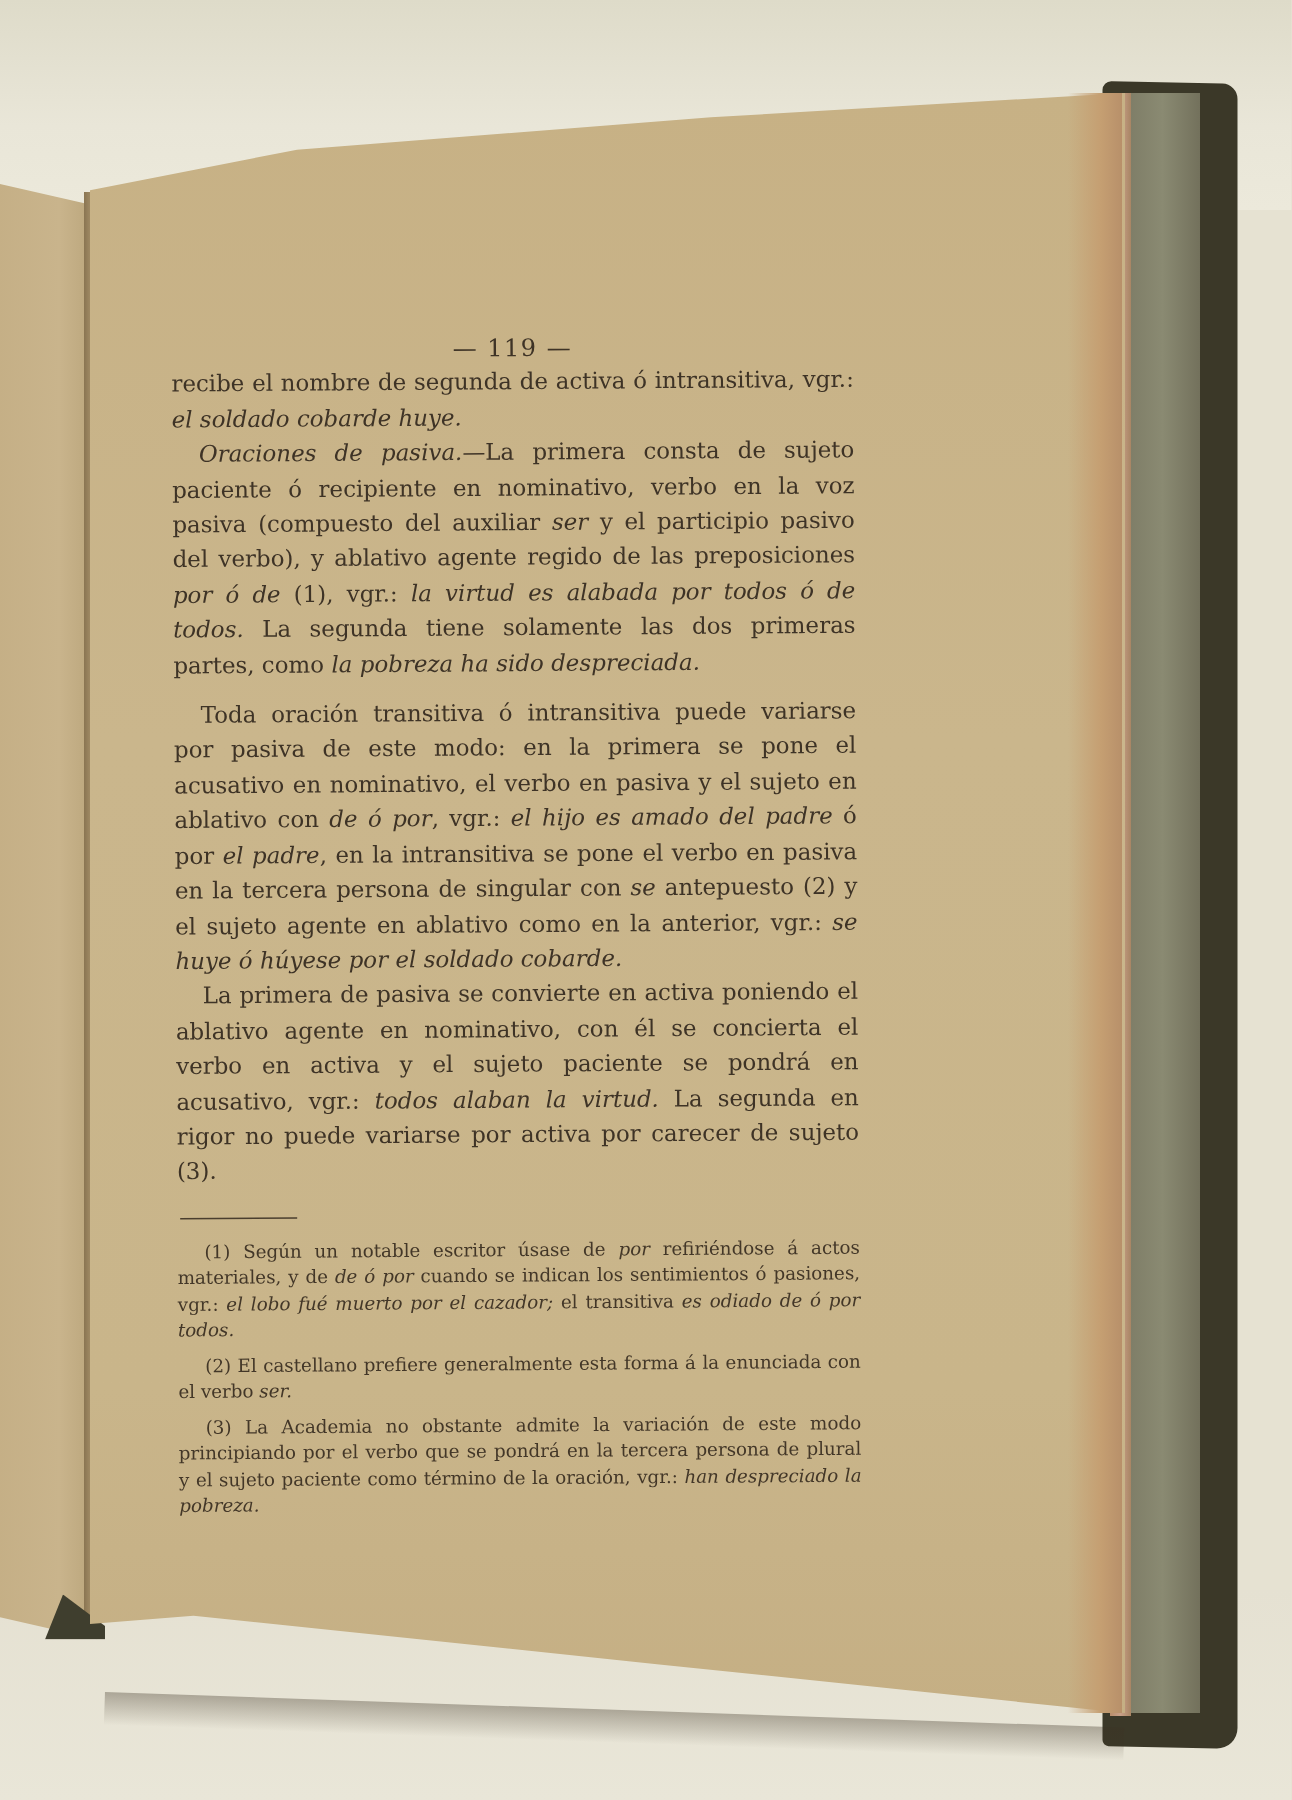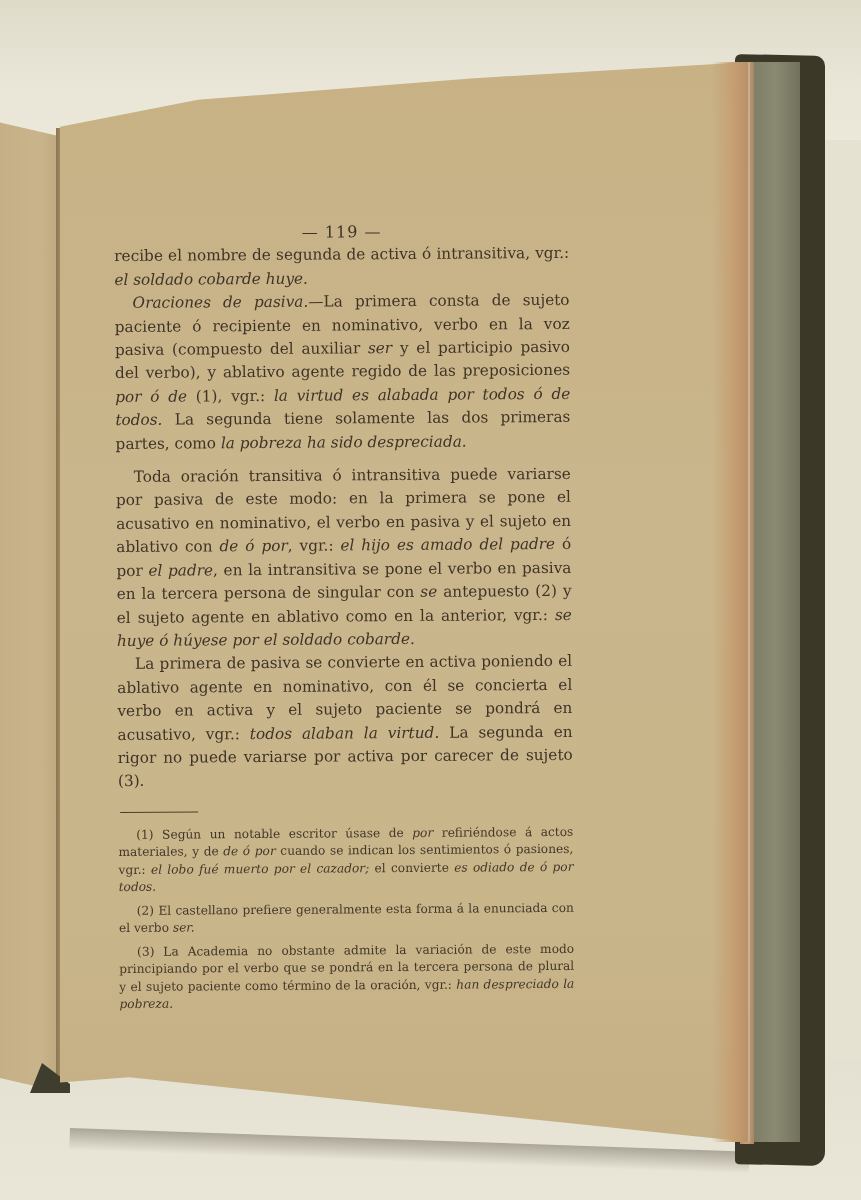--- a/index.html
+++ b/index.html
@@ -76,17 +76,17 @@
 
   <p class="para"><span>recibe el nombre de segunda de activa ó intransitiva, vgr.: </span><em>el soldado cobarde huye.</em></p>
   <p class="para indent"><em>Oraciones de pasiva.</em><span>—La primera consta de sujeto paciente ó recipiente en nominativo, verbo en la voz pasiva (compuesto del auxiliar </span><em>ser</em><span> y el participio pasivo del verbo), y ablativo agente regido de las preposiciones </span><em>por ó de</em><span> (1), vgr.: </span><em>la virtud es alabada por todos ó de todos.</em><span> La segunda tiene solamente las dos primeras partes, como </span><em>la pobreza ha sido despreciada.</em></p>
   <div class="gap"></div>
   <p class="para indent"><span>Toda oración transitiva ó intransitiva puede variarse por pasiva de este modo: en la primera se pone el acusativo en nominativo, el verbo en pasiva y el sujeto en ablativo con </span><em>de ó por</em><span>, vgr.: </span><em>el hijo es amado del padre</em><span> ó por </span><em>el padre</em><span>, en la intransitiva se pone el verbo en pasiva en la tercera persona de singular con </span><em>se</em><span> antepuesto (2) y el sujeto agente en ablativo como en la anterior, vgr.: </span><em>se huye ó húyese por el soldado cobarde.</em></p>
   <p class="para indent"><span>La primera de pasiva se convierte en activa poniendo el ablativo agente en nominativo, con él se concierta el verbo en activa y el sujeto paciente se pondrá en acusativo, vgr.: </span><em>todos alaban la virtud.</em><span> La segunda en rigor no puede variarse por activa por carecer de sujeto (3).</span></p>
 
   <div class="rule"></div>
 
   <div class="notes">
-    <p class="note"><span>(1)  Según un notable escritor úsase de </span><em>por</em><span> refiriéndose á actos materiales, y de </span><em>de ó por</em><span> cuando se indican los sentimientos ó pasiones, vgr.: </span><em>el lobo fué muerto por el cazador;</em><span> el convierte </span><em>es odiado de ó por todos.</em></p>
+    <p class="note"><span>(1)  Según un notable escritor úsase de </span><em>por</em><span> refiriéndose á actos materiales, y de </span><em>de ó por</em><span> cuando se indican los sentimientos ó pasiones, vgr.: </span><em>el lobo fué muerto por el cazador;</em><span> el transitiva </span><em>es odiado de ó por todos.</em></p>
     <p class="note"><span>(2)  El castellano prefiere generalmente esta forma á la enunciada con el verbo </span><em>ser.</em></p>
     <p class="note"><span>(3)  La Academia no obstante admite la variación de este modo principiando por el verbo que se pondrá en la tercera persona de plural y el sujeto paciente como término de la oración, vgr.: </span><em>han despreciado la pobreza.</em></p>
   </div>
 </div>
 
 </body></html>

